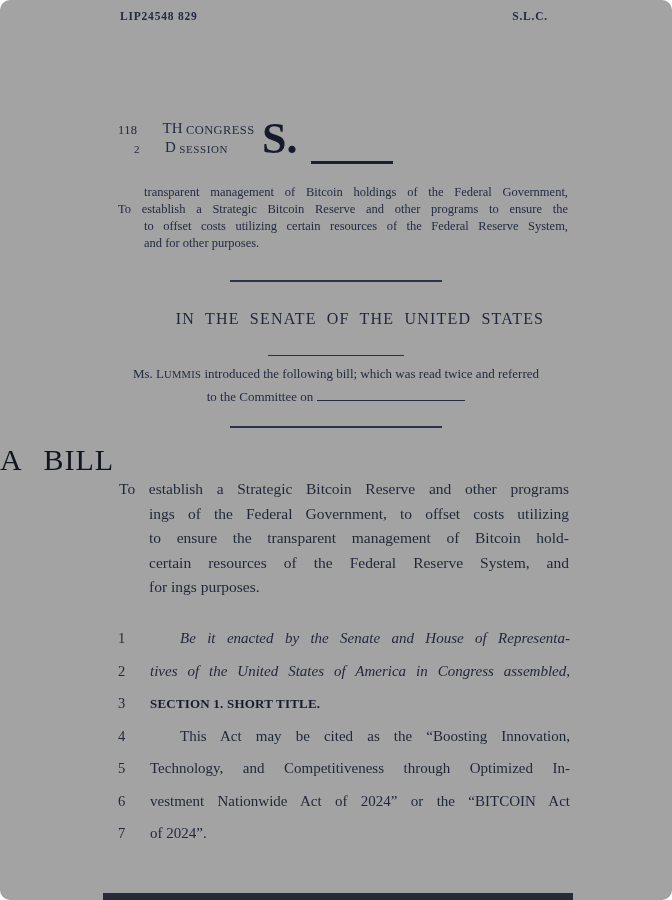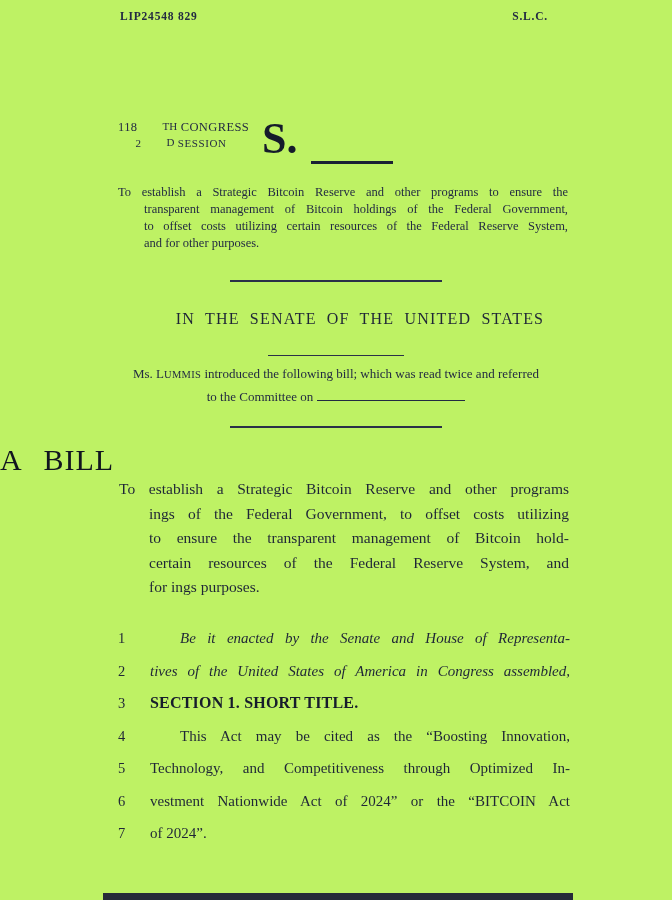--- a/index.html
+++ b/index.html
@@ -4,35 +4,35 @@
 <style>
   * { margin: 0; padding: 0; box-sizing: border-box; }
   html, body { background: #ffffff; }
   body {
     width: 672px; height: 900px;
     font-family: "Liberation Serif", "DejaVu Serif", serif;
     color: #1f2637;
     position: relative;
     overflow: hidden;
   }
-  .page { position: absolute; inset: 0; background: #bef264; }
+  .page { position: absolute; inset: 0; background: #a3a3a3; border-radius: 10px; }
 
   .hdr {
     position: absolute; top: 10px; left: 120px; right: 124px;
     display: flex; justify-content: space-between;
     font-size: 11.5px; letter-spacing: 0.8px; font-weight: bold; color: #232b42;
   }
 
   .congress-block {
     position: absolute; top: 120px; left: 118px; width: 126px;
     text-align: center; color: #232b42;
   }
   .congress-term { font-size: 12.5px; letter-spacing: 0.4px; white-space: nowrap; }
   .congress-sess { font-size: 11px; letter-spacing: 0.6px; margin-top: 1px; }
-  .ord { font-size: 11px; vertical-align: 1px; letter-spacing: 0; margin-left: 25px; }
+  .ord { font-size: 15px; vertical-align: 1px; letter-spacing: 0; margin-left: 25px; }
 
   .bill-number {
     position: absolute; top: 113px; left: 262px;
     font-size: 44px; font-weight: bold; color: #151b2b;
     display: flex; align-items: flex-end;
   }
   .bill-number-blank {
     display: inline-block; width: 82px; height: 38px;
     border-bottom: 3px solid #1a2134; margin-left: 14px;
   }
@@ -85,21 +85,21 @@
   .brow { display: flex; height: 32.5px; align-items: baseline; line-height: 32.5px; }
   .brow .num { width: 32px; font-size: 14.5px; color: #1f2637; flex: 0 0 32px; }
   .brow .txt {
     flex: 1; font-size: 15px; color: #1f2637;
     text-align: justify; text-align-last: justify; overflow: hidden; max-height: 32.5px;
   }
   .brow .txt.lastline { text-align-last: left; }
   .brow .txt.ind { text-indent: 30px; }
   .brow .txt.it { font-style: italic; }
   .brow .txt.hd {
-    font-weight: bold; font-size: 16px; letter-spacing: 0.2px;
+    font-weight: bold; font-size: 13px; letter-spacing: 0.2px;
     text-align: center; text-align-last: left; color: #161c2c;
   }
 
   .bottom-bar {
     position: absolute; top: 893px; left: 103px; width: 470px; height: 7px;
     background: #262b38;
   }
 </style>
 </head>
 <body>
@@ -115,22 +115,22 @@
     <div class="congress-term"><span>118</span><span class="ord">TH</span><span> CONGRESS</span></div>
     <div class="congress-sess"><span>2</span><span class="ord">D</span><span> SESSION</span></div>
   </div>
 
   <div class="bill-number">
     <span>S.</span>
     <span class="bill-number-blank"></span>
   </div>
 
   <div class="preamble1">
+      <div class="pl">transparent management of Bitcoin holdings of the Federal Government,</div>
       <div class="pl first">To establish a Strategic Bitcoin Reserve and other programs to ensure the</div>
-      <div class="pl">transparent management of Bitcoin holdings of the Federal Government,</div>
       <div class="pl">to offset costs utilizing certain resources of the Federal Reserve System,</div>
       <div class="pl last">and for other purposes.</div>
     </div>
 
   <div class="rule rule1"></div>
 
   <div class="senate-line">IN THE SENATE OF THE UNITED STATES</div>
 
   <div class="rule rule2"></div>
 

